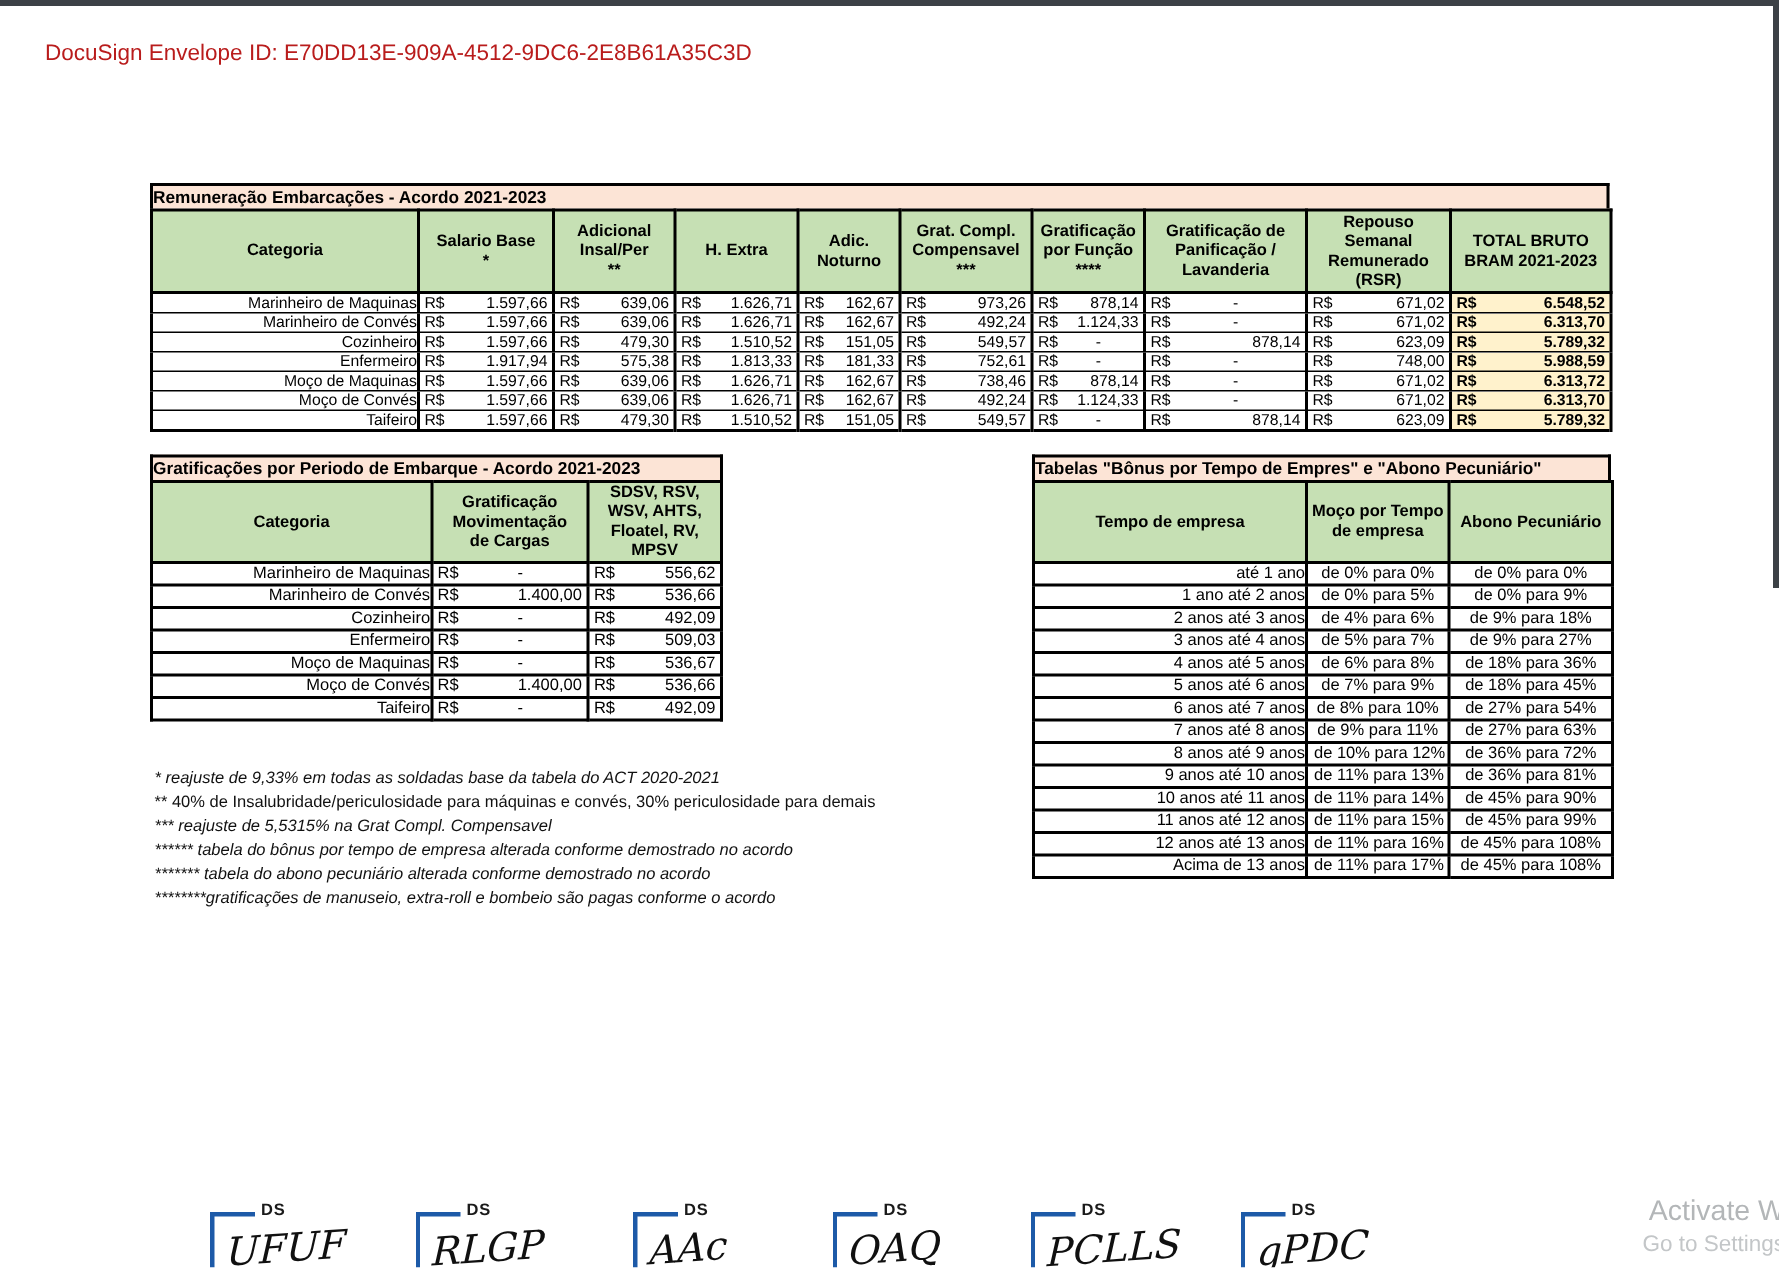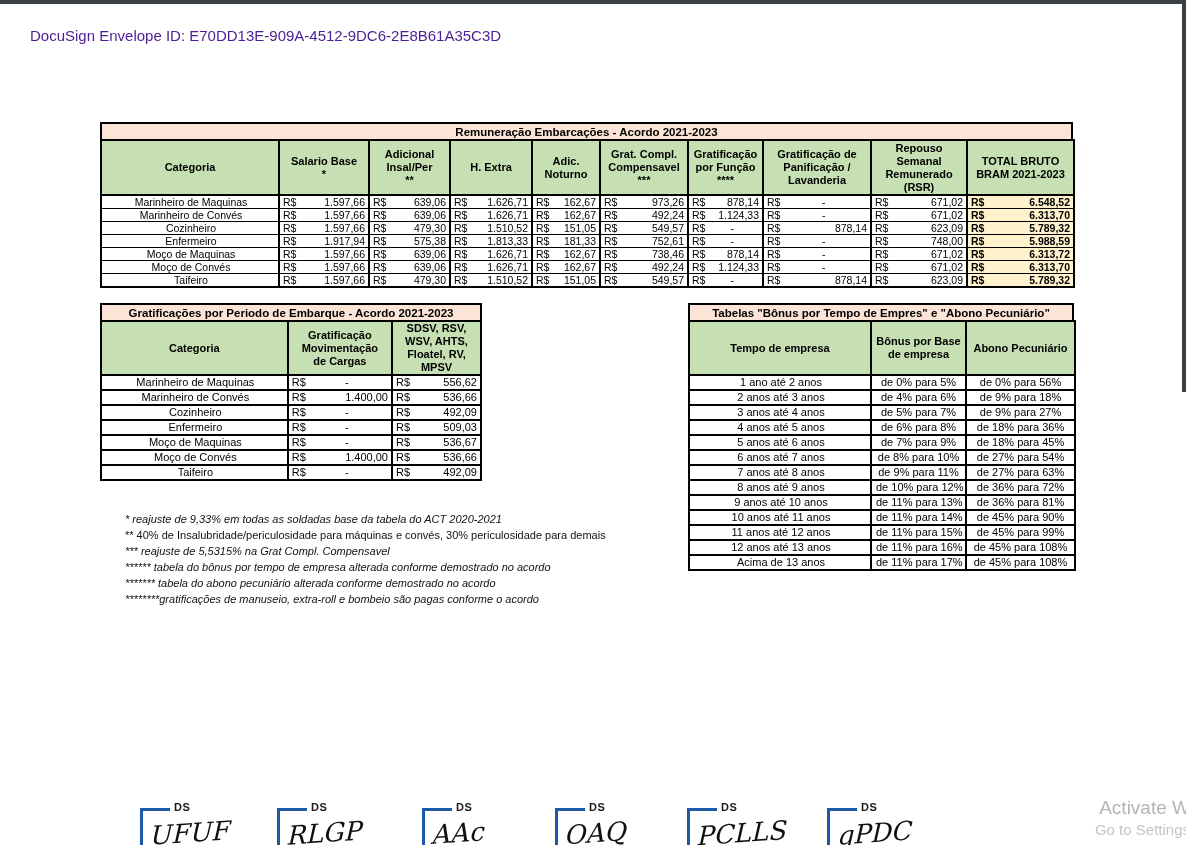--- a/index.html
+++ b/index.html
@@ -6,46 +6,46 @@
     --title-bg:#fce4d6; --header-bg:#c6e0b4; --total-bg:#fff2cc;
     --signature-blue:#1d5aa8; --chrome-dark:#3c4146;
     --wm1:#b3b6b8; --wm2:#c3c6c8;
   }
   *{margin:0;padding:0;box-sizing:border-box;}
   html,body{background:#fff;}
   .page{position:relative;width:1186px;height:845px;background:#ffffff;overflow:hidden;
         font-family:"Liberation Sans",sans-serif;color:#000;}
   .chrome-top{position:absolute;left:0;top:0;width:1186px;height:4px;background:var(--chrome-dark);}
   .chrome-right{position:absolute;left:1182px;top:0;width:4px;height:392px;background:var(--chrome-dark);}
-  .doc-id{position:absolute;left:30px;top:27px;font-size:15px;color:#4c1d95;}
+  .doc-id{position:absolute;left:30px;top:27px;font-size:15px;color:#b91c1c;}
 
   .tbl-wrap{position:absolute;}
   .tbl-title{border:2px solid #000;border-bottom:none;background:var(--title-bg);
-             text-align:center;font-weight:bold;font-size:11.5px;padding:2px 0 1px 0;}
+             font-weight:bold;font-size:11.5px;padding:2px 0 1px 0;}
   table.tbl{border-collapse:collapse;table-layout:fixed;width:100%;border:2px solid #000;}
   .tbl th{background:var(--header-bg);border:2px solid #000;font-size:11px;font-weight:bold;
           text-align:center;vertical-align:middle;white-space:pre-line;line-height:13px;}
   .tbl td{border:1px solid #000;border-left-width:2px;border-right-width:2px;
           font-size:10.5px;vertical-align:middle;background:#fff;overflow:hidden;}
   .t1{left:100px;top:122px;width:973px;}
   .t1 th{height:55px;}
   .t1 td{height:13px;line-height:12px;}
   .t2{left:100px;top:303px;width:382px;}
   .t3{left:688px;top:303px;width:386px;}
   .t2 th,.t3 th{height:54px;}
   .t2 td,.t3 td{height:15px;font-size:11px;border-top-width:2px;border-bottom-width:2px;line-height:13px;}
-  td.cat{text-align:center;padding-left:2px;white-space:nowrap;}
+  td.cat{text-align:right;padding-left:2px;white-space:nowrap;}
   td.money .cell{display:flex;align-items:center;padding:0 3px;}
   td.money .cur{flex:none;}
   td.money .val{margin-left:auto;white-space:nowrap;}
   td.money .val.dash{flex:1;text-align:center;margin-left:0;}
   td.total-cell{background:var(--total-bg);font-weight:bold;}
   td.center{text-align:center;white-space:nowrap;padding:0 4px;}
 
-  .footnotes{position:absolute;left:103px;top:511px;width:560px;font-size:11px;line-height:16px;color:#111;margin-left:22px;}
+  .footnotes{position:absolute;left:103px;top:511px;width:560px;font-size:11px;line-height:16px;color:#111;}
   .footnote.it{font-style:italic;font-family:"Liberation Sans",sans-serif;}
 
   .signatures{position:absolute;left:0;top:0;width:1186px;height:845px;pointer-events:none;}
   .stamp{position:absolute;top:808px;height:66px;border-left:3px solid var(--signature-blue);
          border-bottom:3px solid var(--signature-blue);border-bottom-left-radius:14px;margin-left:37px;}
   .stamp::before{content:"";position:absolute;top:0;left:-1px;width:28px;height:3px;background:var(--signature-blue);}
   .stamp .ds{position:absolute;top:-7px;left:31px;font-size:11px;font-weight:bold;color:#1a1a1a;letter-spacing:.5px;}
   .stamp .ini{position:absolute;left:8px;top:10px;font-family:"DejaVu Serif",serif;font-style:italic;
               font-size:26px;color:#101010;transform:rotate(-4deg) skewX(-6deg);white-space:nowrap;}
 
@@ -642,30 +642,35 @@
     <div class="tbl-title">Tabelas "Bônus por Tempo de Empres" e "Abono Pecuniário"</div>
     <table class="tbl">
       <colgroup>
           <col style="width:182px">
           <col style="width:95px">
           <col style="width:109px">
         </colgroup>
       <thead>
           <tr>
             <th>Tempo de empresa</th>
-            <th>Bônus por Base
+            <th>Moço por Tempo
 de empresa</th>
             <th>Abono Pecuniário</th>
           </tr>
         </thead>
       <tbody>
           <tr>
+            <td class="cat">até 1 ano</td>
+            <td class="center">de 0% para 0%</td>
+            <td class="center">de 0% para 0%</td>
+          </tr>
+          <tr>
             <td class="cat">1 ano até 2 anos</td>
             <td class="center">de 0% para 5%</td>
-            <td class="center">de 0% para 56%</td>
+            <td class="center">de 0% para 9%</td>
           </tr>
           <tr>
             <td class="cat">2 anos até 3 anos</td>
             <td class="center">de 4% para 6%</td>
             <td class="center">de 9% para 18%</td>
           </tr>
           <tr>
             <td class="cat">3 anos até 4 anos</td>
             <td class="center">de 5% para 7%</td>
             <td class="center">de 9% para 27%</td>

